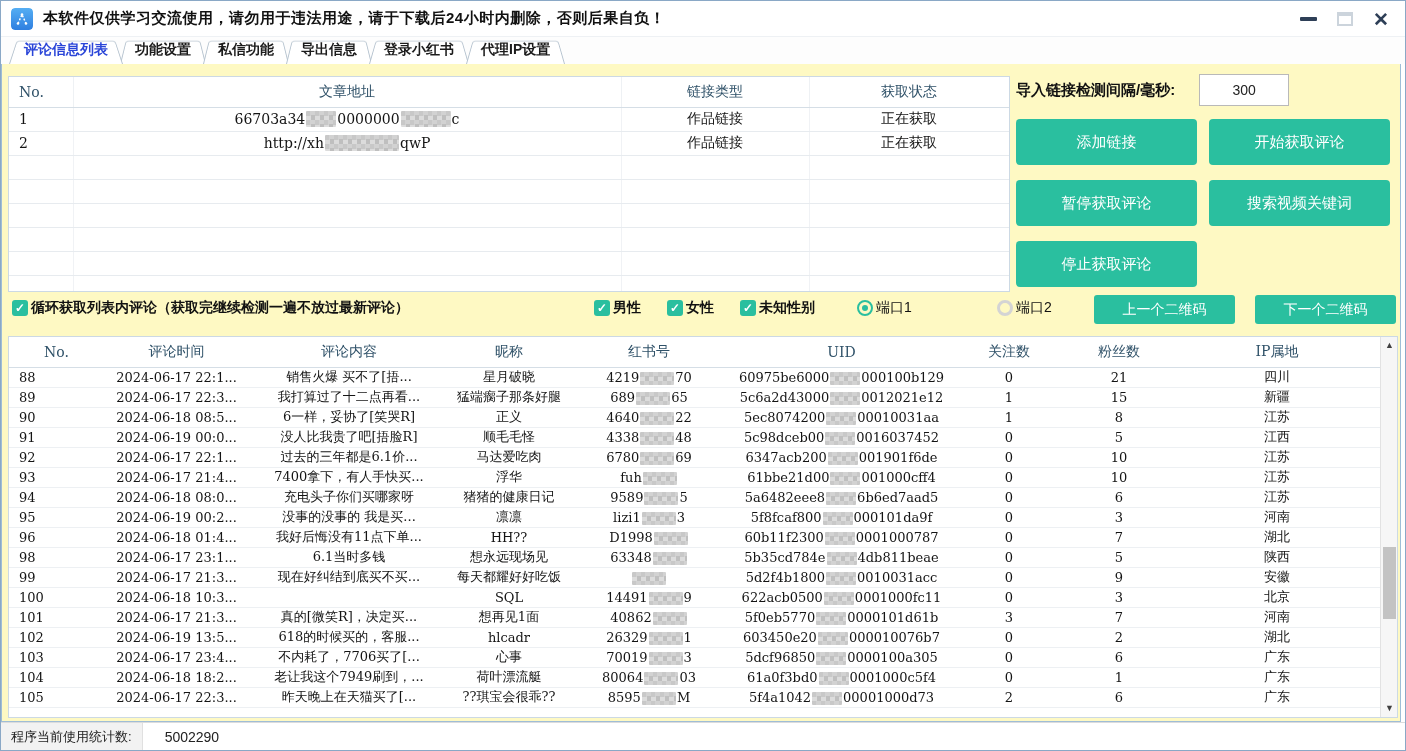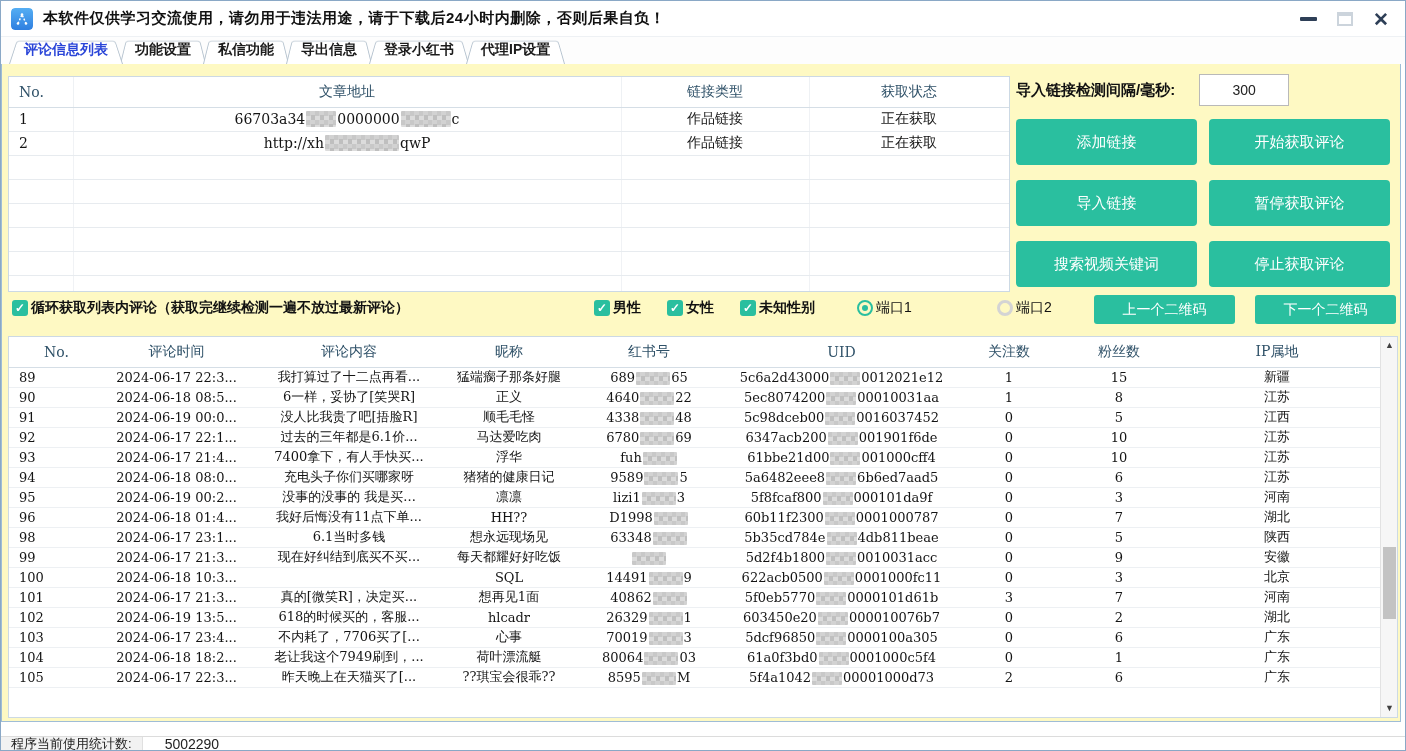--- a/index.html
+++ b/index.html
@@ -83,21 +83,21 @@
   .comment-table .mosaic { height:13px; }
 
   
   .vscroll { position:absolute; right:0; top:0; bottom:0; width:17px; background:#f6f6f6; border-left:1px solid #e2e2e2; }
   .scroll-arrow { position:absolute; left:0; width:17px; height:17px; font-size:9px; color:#404040;
                   text-align:center; line-height:17px; cursor:pointer; }
   .scroll-up { top:0; } .scroll-down { bottom:0; }
   .scroll-thumb { position:absolute; left:2px; width:13px; top:210px; height:72px; background:#c3c3c3; cursor:pointer; }
 
   
-  .statusbar { position:absolute; left:0; right:0; bottom:0; height:14px; background:#f2f2f2;
+  .statusbar { position:absolute; left:0; right:0; bottom:0; height:28px; background:#f2f2f2;
                border-top:1px solid #dcdcdc; display:flex; align-items:center; }
   .status-label { font-size:13px; color:#222; padding:0 10px; }
   .status-field { flex:1; align-self:stretch; background:#fff; border-left:1px solid #e0e0e0;
                   display:flex; align-items:center; padding-left:22px; font-size:14px; color:#222; }
 </style>
 </head>
 <body>
 
 <div class="titlebar">
   <svg class="appicon" viewBox="0 0 22 22">
@@ -202,21 +202,20 @@
   </div>
 
   <div class="right-panel">
     <div class="interval-row">
       <span class="interval-label">导入链接检测间隔/毫秒:</span>
       <input class="interval-input" value="300" style="">
     </div>
     <div class="btn-grid" id="btn-grid">
         <button class="tealbtn">添加链接</button>
         <button class="tealbtn">开始获取评论</button>
-        <button class="tealbtn">导入链接</button>
         <button class="tealbtn">暂停获取评论</button>
         <button class="tealbtn">搜索视频关键词</button>
         <button class="tealbtn">停止获取评论</button>
       </div>
     <div class="qr-row" id="qr-row">
         <button class="qrbtn">上一个二维码</button>
         <button class="qrbtn">下一个二维码</button>
       </div>
   </div>
 
@@ -269,20 +268,31 @@
             <th>昵称</th>
             <th>红书号</th>
             <th>UID</th>
             <th>关注数</th>
             <th>粉丝数</th>
             <th>IP属地</th>
           </tr>
         </thead>
       <tbody id="comment-body">
           <tr>
+            <td class="cell-no">88</td>
+            <td>2024-06-17 22:1...</td>
+            <td>销售火爆  买不了[捂...</td>
+            <td>星月破晓</td>
+            <td>4219<span class="mosaic" style="width: 34px;"></span>70</td>
+            <td>60975be6000<span class="mosaic" style="width: 30px;"></span>000100b129</td>
+            <td>0</td>
+            <td>21</td>
+            <td>四川</td>
+          </tr>
+          <tr>
             <td class="cell-no">89</td>
             <td>2024-06-17 22:3...</td>
             <td>我打算过了十二点再看...</td>
             <td>猛端瘸子那条好腿</td>
             <td>689<span class="mosaic" style="width: 34px;"></span>65</td>
             <td>5c6a2d43000<span class="mosaic" style="width: 30px;"></span>0012021e12</td>
             <td>1</td>
             <td>15</td>
             <td>新疆</td>
           </tr>

